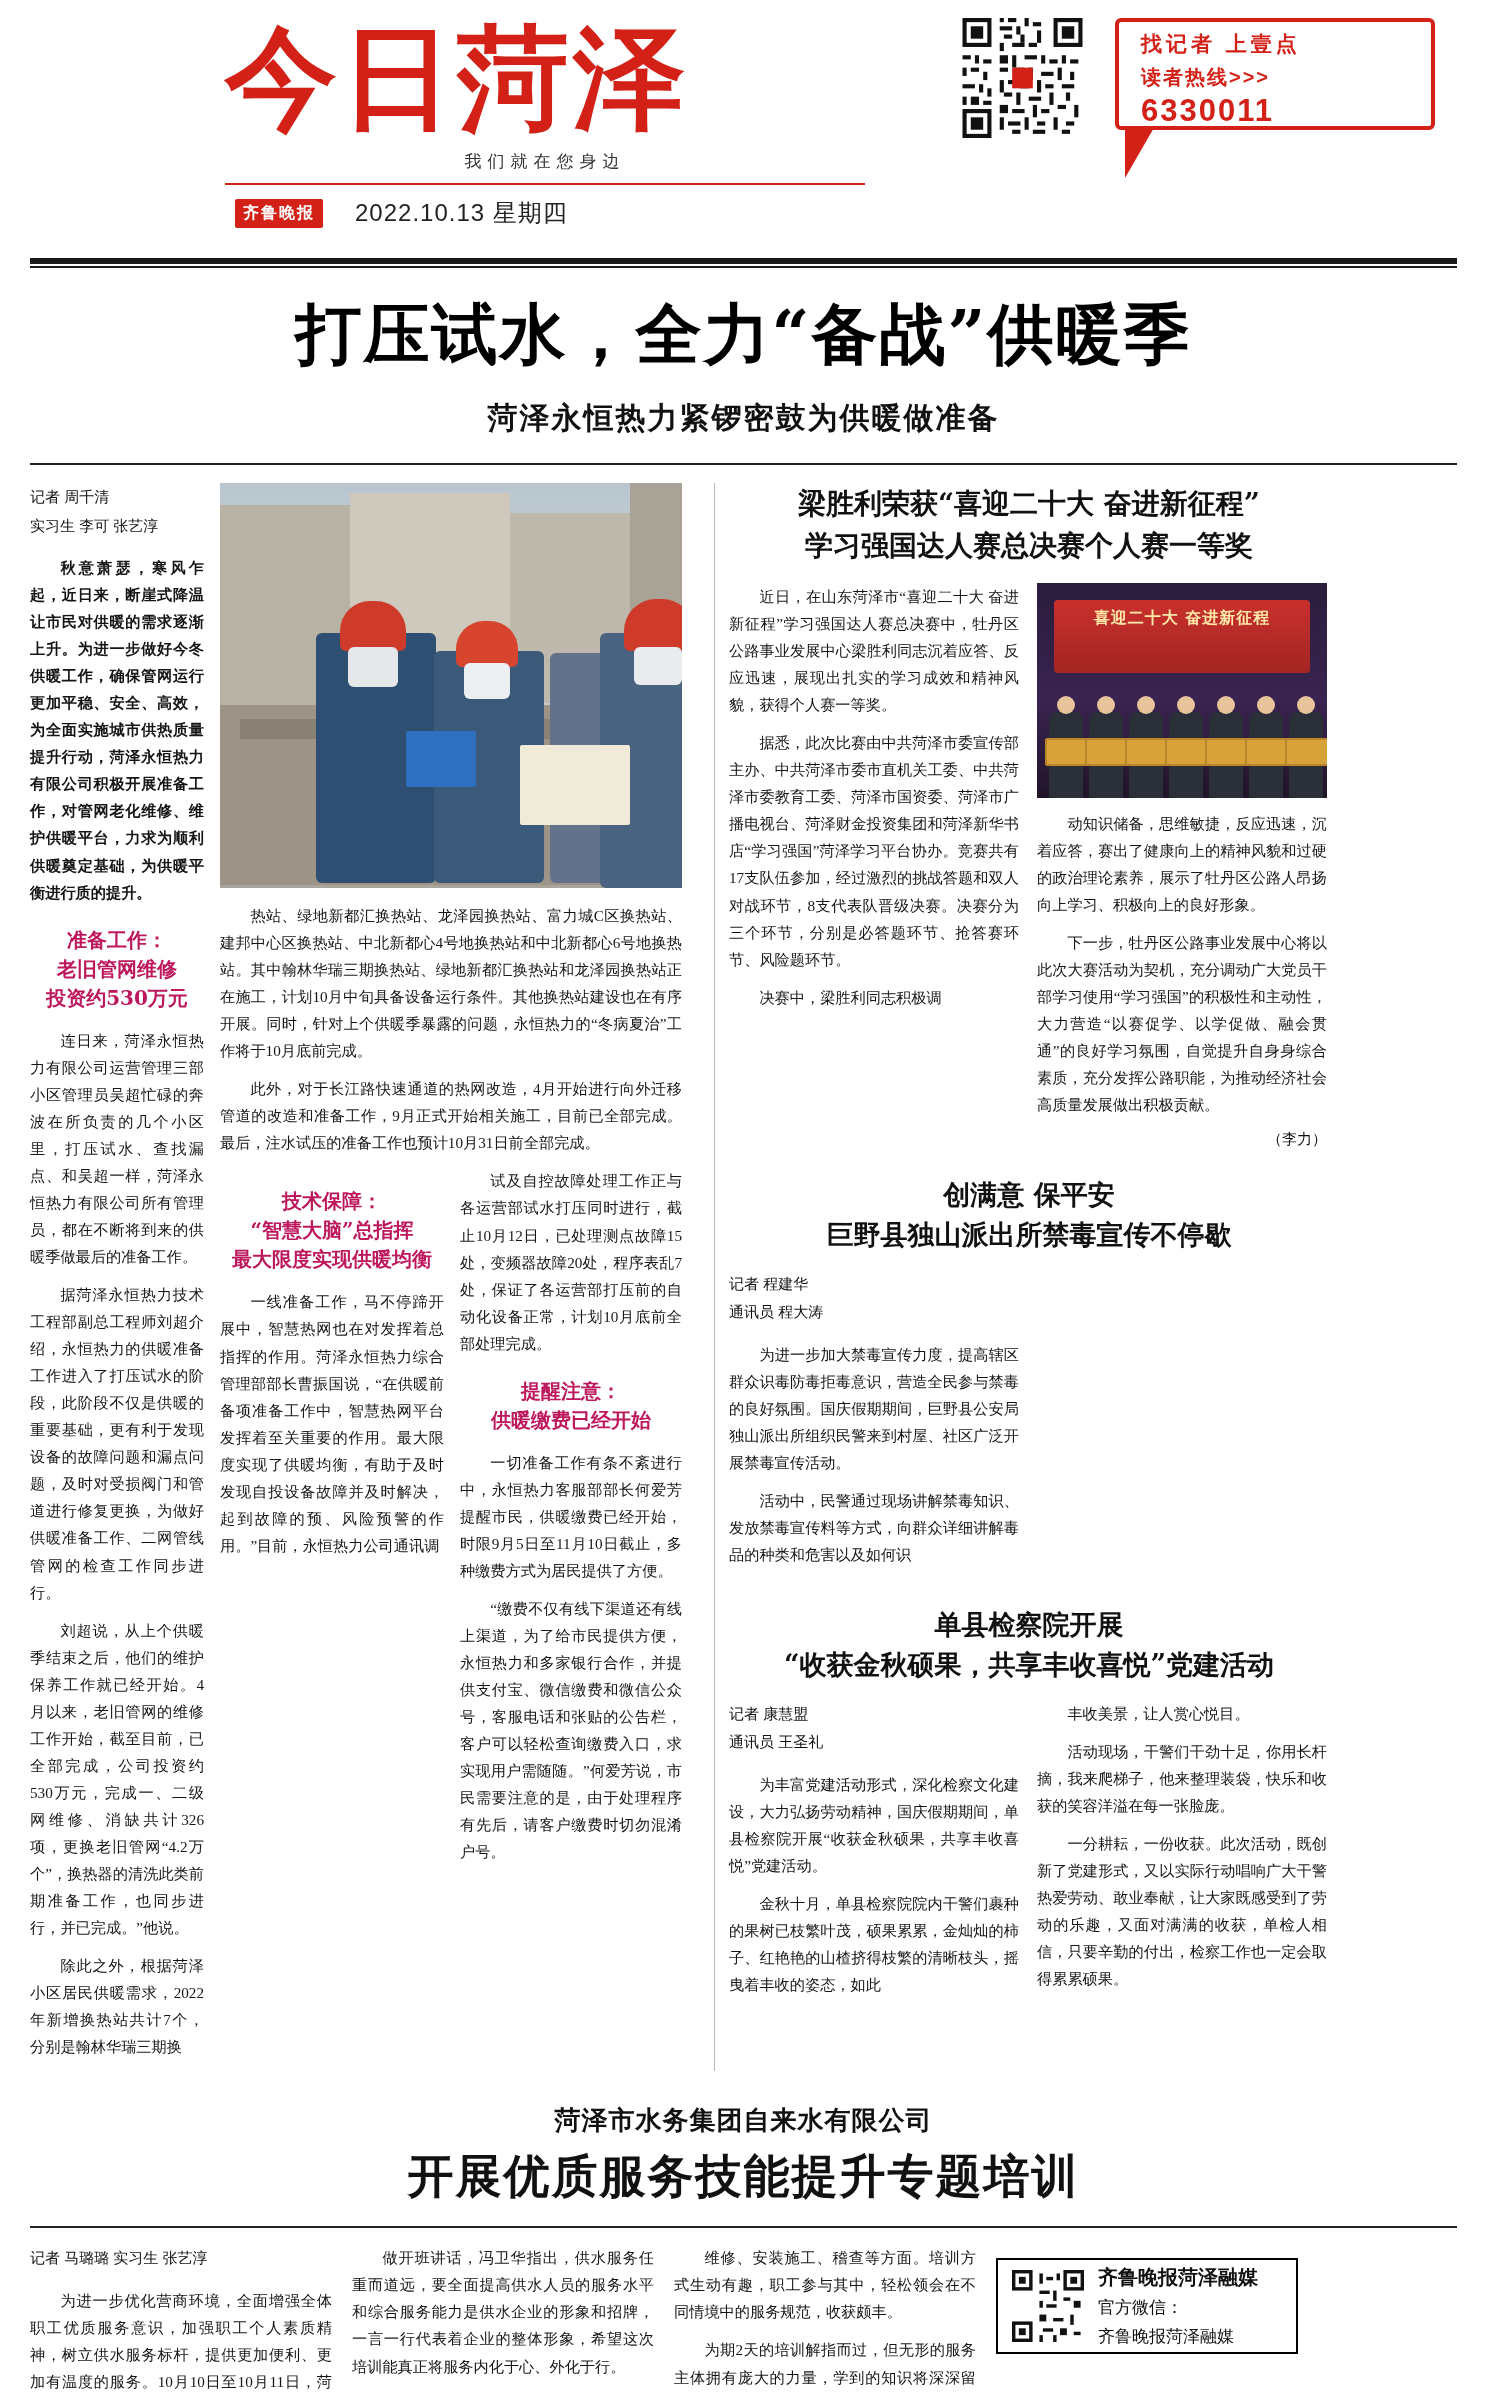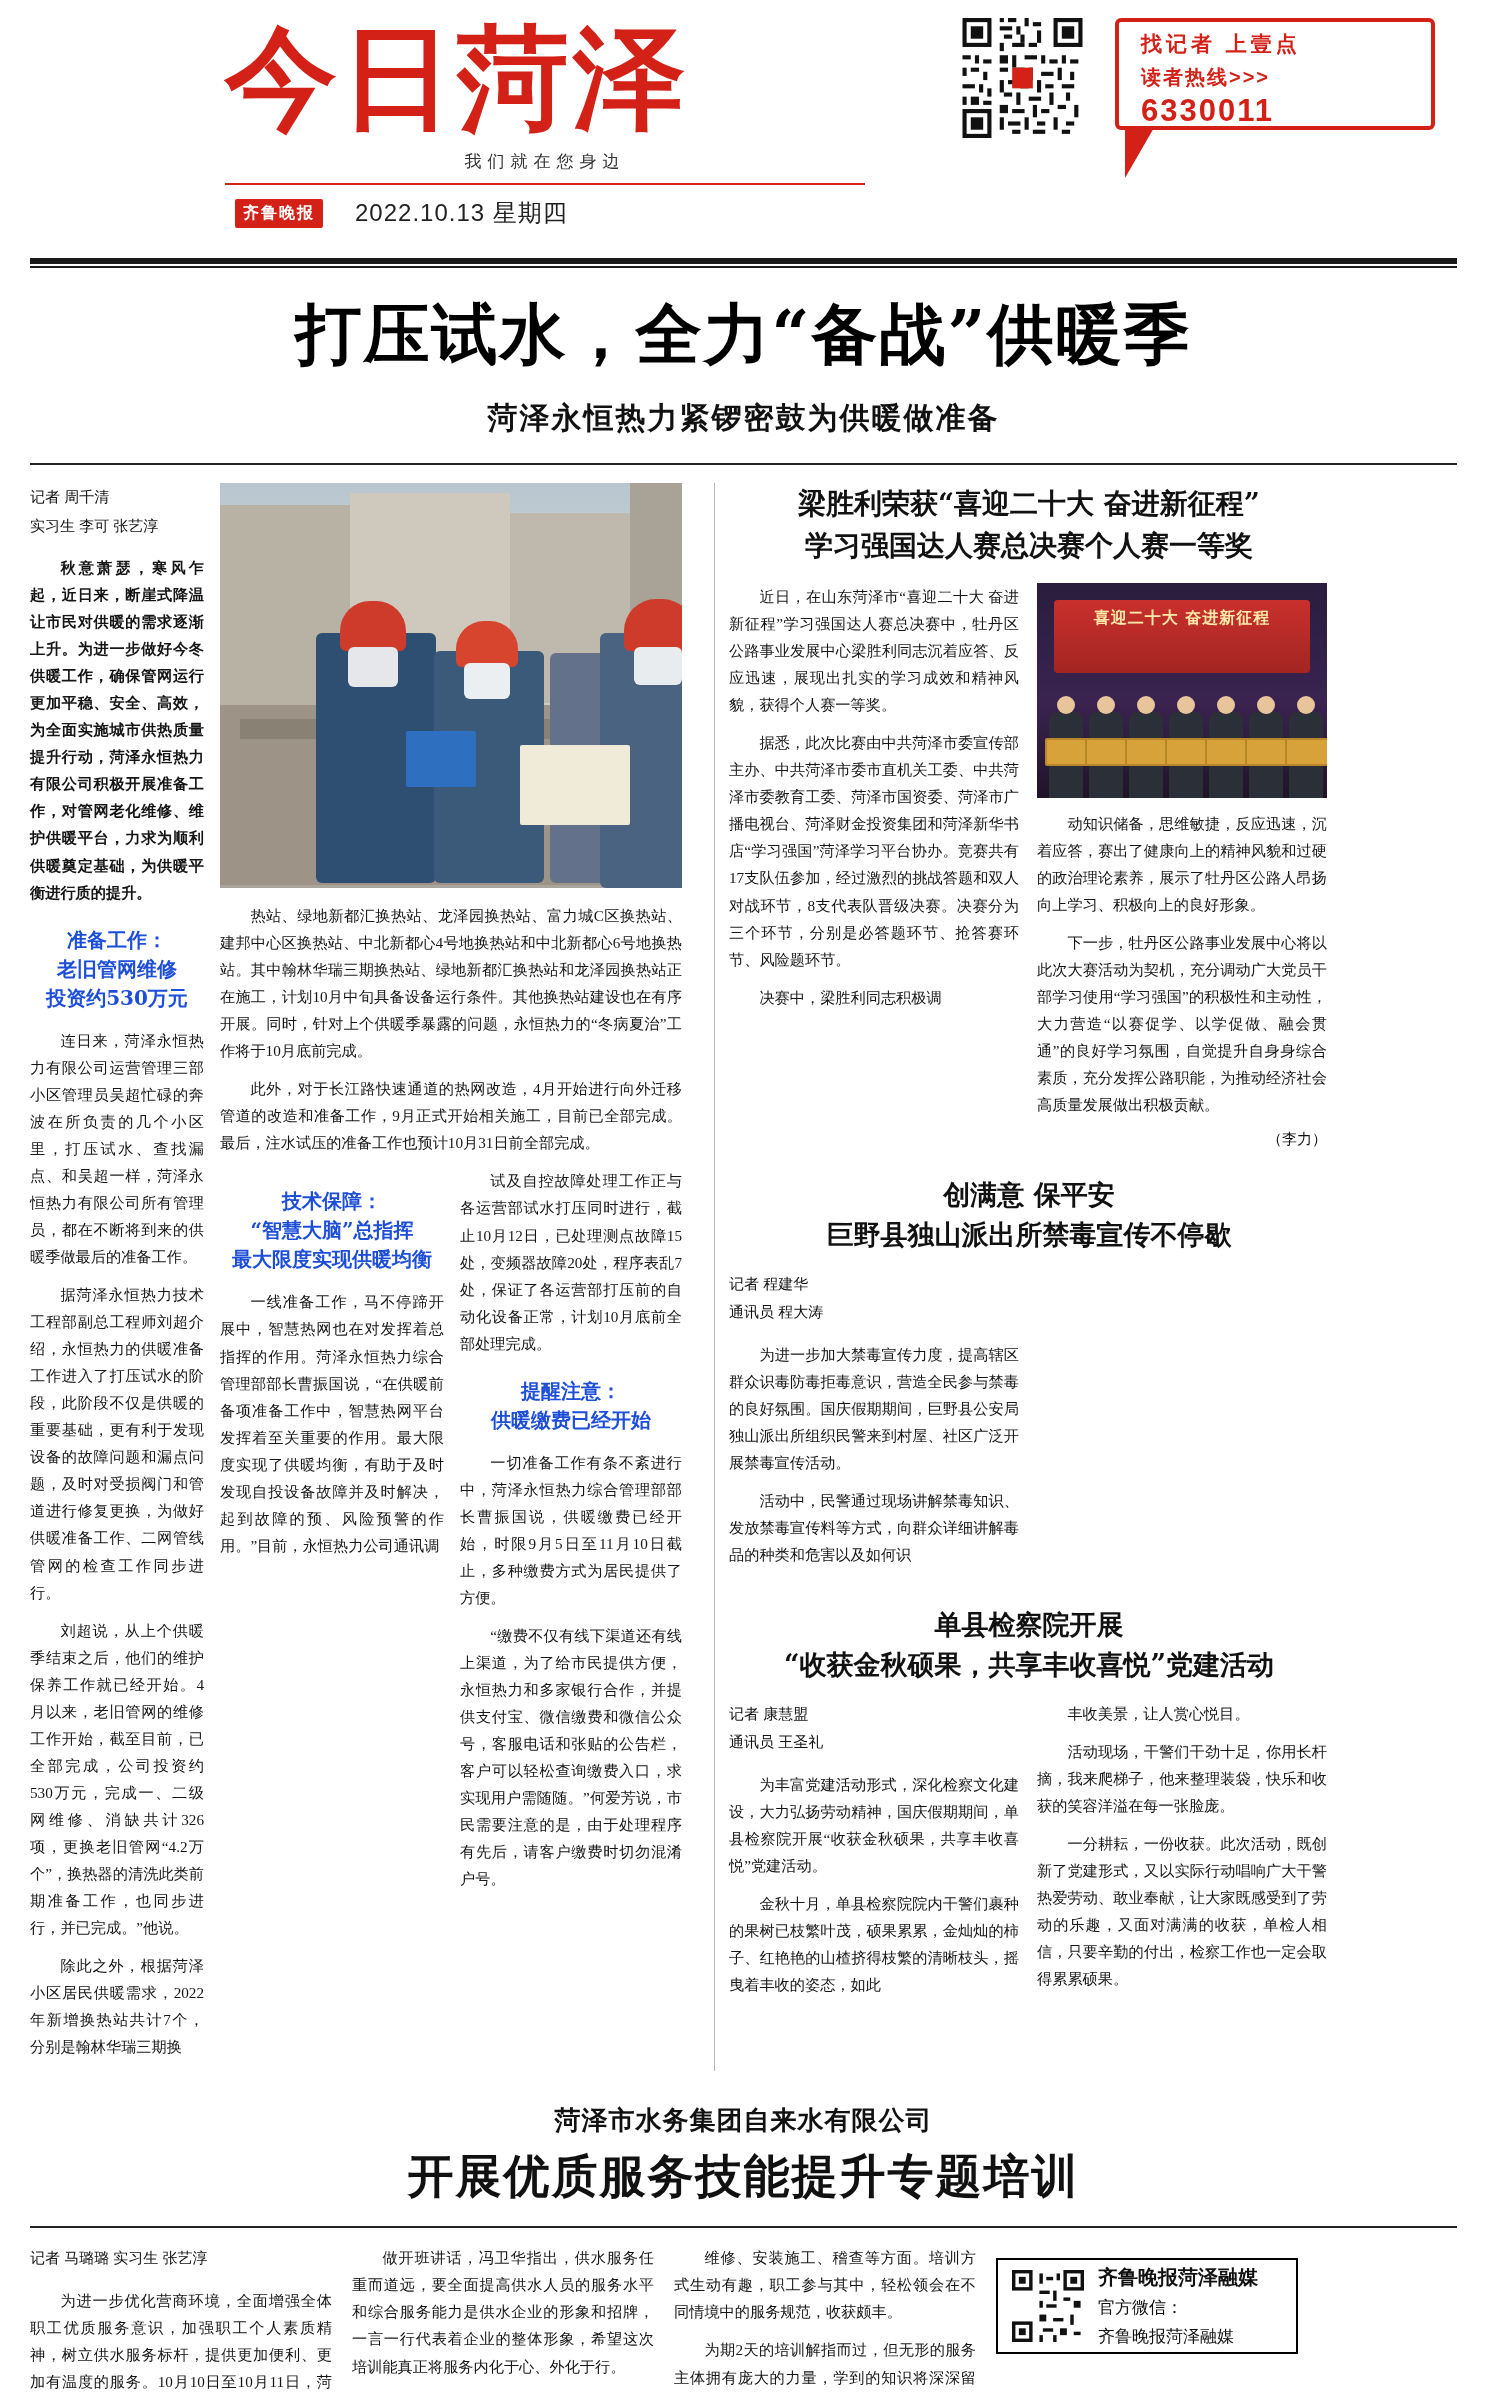--- a/index.html
+++ b/index.html
@@ -87,21 +87,21 @@
   .right-col { width:600px; }
 
   .byline { font-size:15px; line-height:1.9; color:#111; font-family:"Liberation Sans", sans-serif; margin-bottom:14px;}
   p.body {
     font-size:15.2px; line-height:1.78; margin:0 0 11px 0; text-align:justify;
     text-indent:2em; color:#151515;
   }
   p.body.lead { font-weight:700; }
   .sub-h {
     text-align:center; font-family:"DejaVu Serif", serif; font-weight:700;
-    font-size:23px; line-height:1.45; margin:20px 0 14px 0; color:#1d4ed8;
+    font-size:23px; line-height:1.45; margin:20px 0 14px 0; color:#be185d;
   }
   .sub-h.small { font-size:20px; }
 
   .photo {
     width:100%; height:400px; overflow:hidden; position:relative; background:#8899a6;
   }
   .photo-main { height:405px; }
   .ph-sky { position:absolute; inset:0; background:linear-gradient(#b9c6cf 0%, #cfd6da 38%, #c3c8c8 60%, #a9a59c 100%); }
   .ph-bldg { position:absolute; background:#c9c4b8; }
   .ph-person { position:absolute; border-radius:6px; }
@@ -317,21 +317,21 @@
             <div>最大限度实现供暖均衡</div>
           </div>
           <p class="body">一线准备工作，马不停蹄开展中，智慧热网也在对发挥着总指挥的作用。菏泽永恒热力综合管理部部长曹振国说，“在供暖前备项准备工作中，智慧热网平台发挥着至关重要的作用。最大限度实现了供暖均衡，有助于及时发现自投设备故障并及时解决，起到故障的预、风险预警的作用。”目前，永恒热力公司通讯调</p>
         </div>
         <div style="width:230px;">
           <p class="body">试及自控故障处理工作正与各运营部试水打压同时进行，截止10月12日，已处理测点故障15处，变频器故障20处，程序表乱7处，保证了各运营部打压前的自动化设备正常，计划10月底前全部处理完成。</p>
           <div class="sub-h small">
             <div>提醒注意：</div>
             <div>供暖缴费已经开始</div>
           </div>
-          <p class="body">一切准备工作有条不紊进行中，菏泽永恒热力综合管理部部长曹振国说，供暖缴费已经开始，时限9月5日至11月10日截止，多种缴费方式为居民提供了方便。</p>
+          <p class="body">一切准备工作有条不紊进行中，永恒热力客服部部长何爱芳提醒市民，供暖缴费已经开始，时限9月5日至11月10日截止，多种缴费方式为居民提供了方便。</p>
           <p class="body">“缴费不仅有线下渠道还有线上渠道，为了给市民提供方便，永恒热力和多家银行合作，并提供支付宝、微信缴费和微信公众号，客服电话和张贴的公告栏，客户可以轻松查询缴费入口，求实现用户需随随。”何爱芳说，市民需要注意的是，由于处理程序有先后，请客户缴费时切勿混淆户号。</p>
         </div>
       </div>
     </div>
 
     <div class="vline"></div>
 
     <div class="right-col">
 
       <div>

